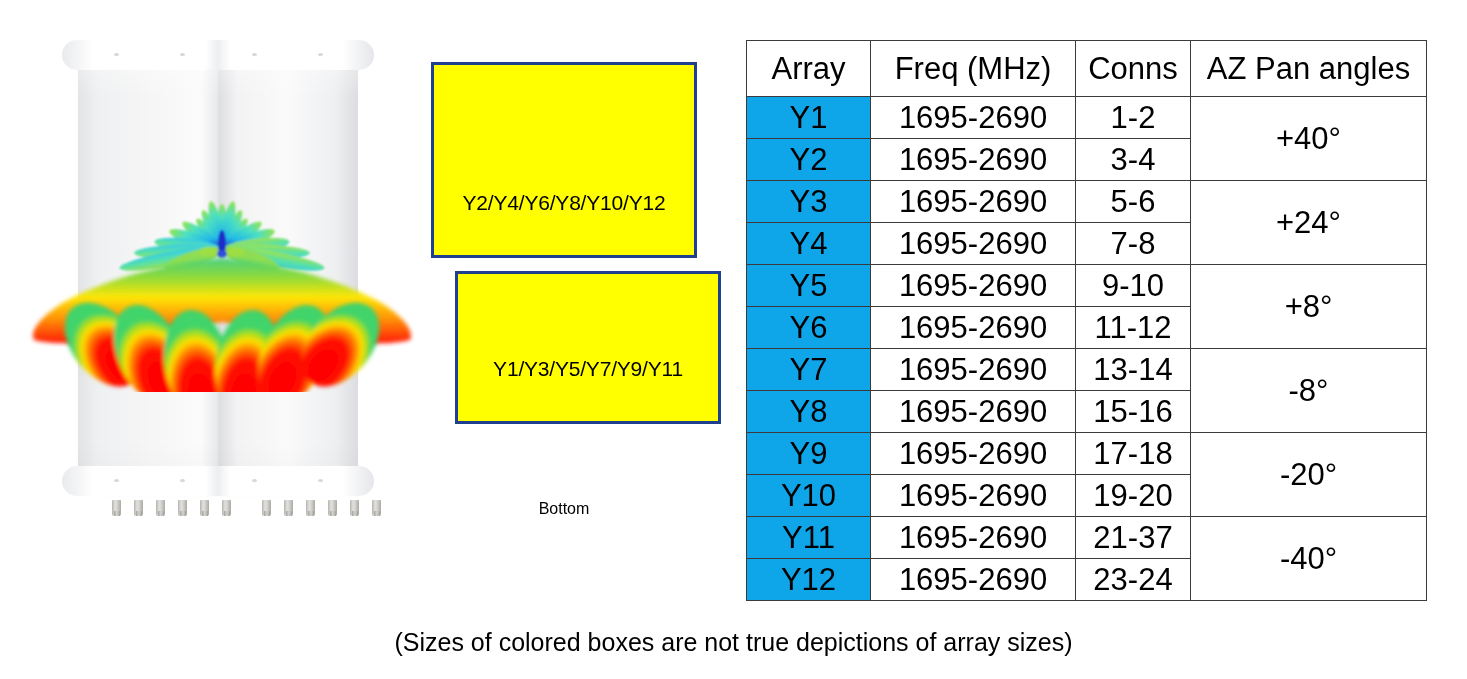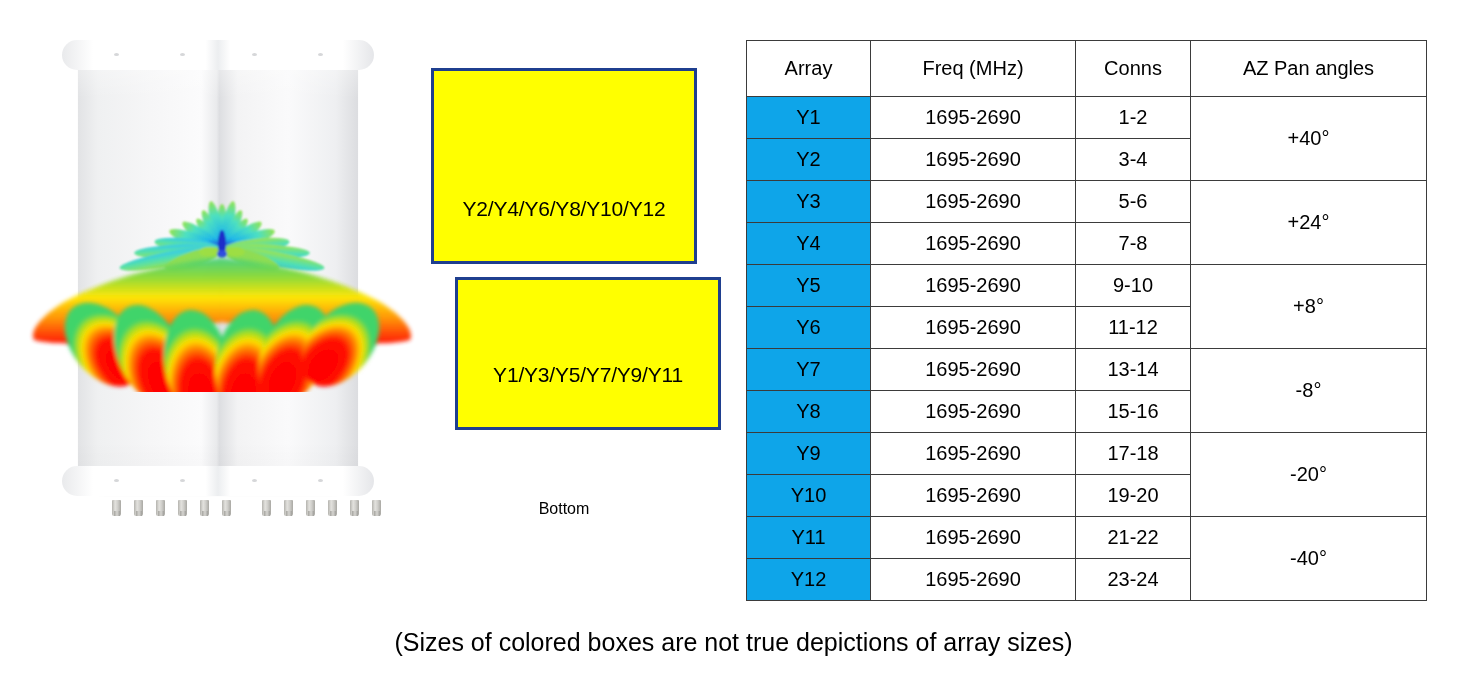--- a/index.html
+++ b/index.html
@@ -104,21 +104,20 @@
 
   
   .array-box {
     position: absolute;
     background: #ffff00;
     border: 3px solid #1f3f8f;
     box-sizing: border-box;
     display: flex;
     align-items: flex-end;
     justify-content: center;
-    margin-top: 6px;
   }
   .array-box-label {
     font-size: 21px;
     color: #000000;
     padding-bottom: 40px;
     white-space: nowrap;
     letter-spacing: -0.2px;
   }
   #array-box-top {
     left: 431px;
@@ -150,21 +149,21 @@
     border-collapse: collapse;
     table-layout: fixed;
     background: #ffffff;
   }
   #array-table th,
   #array-table td {
     border: 1.5px solid #3b3b3b;
     text-align: center;
     vertical-align: middle;
     font-weight: normal;
-    font-size: 20px;
+    font-size: 31px;
     color: #000000;
     padding: 0;
   }
   #array-table thead th { height: 55px; }
   #array-table tbody td { height: 41px; }
   .col-array  { width: 124px; }
   .col-freq   { width: 205px; }
   .col-conns  { width: 115px; }
   .col-az     { width: 236px; }
   td.cell-array {
@@ -437,21 +436,21 @@
         <td class="cell-az" rowspan="2">-20°</td>
       </tr>
       <tr>
         <td class="cell-array">Y10</td>
         <td>1695-2690</td>
         <td>19-20</td>
       </tr>
       <tr>
         <td class="cell-array">Y11</td>
         <td>1695-2690</td>
-        <td>21-22</td>
+        <td>21-37</td>
         <td class="cell-az" rowspan="2">-40°</td>
       </tr>
       <tr>
         <td class="cell-array">Y12</td>
         <td>1695-2690</td>
         <td>23-24</td>
       </tr>
     </tbody>
 </table>
 

